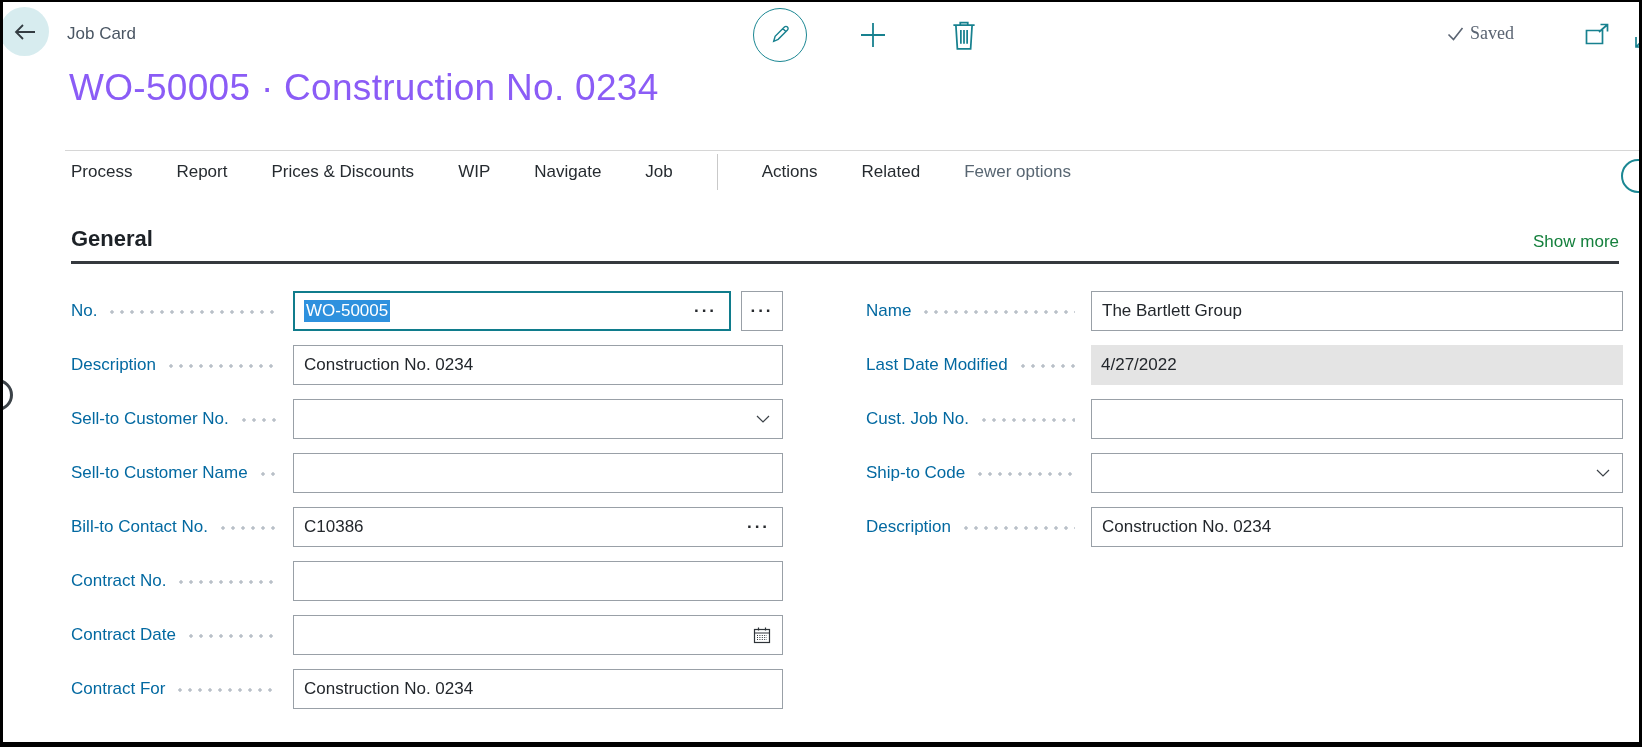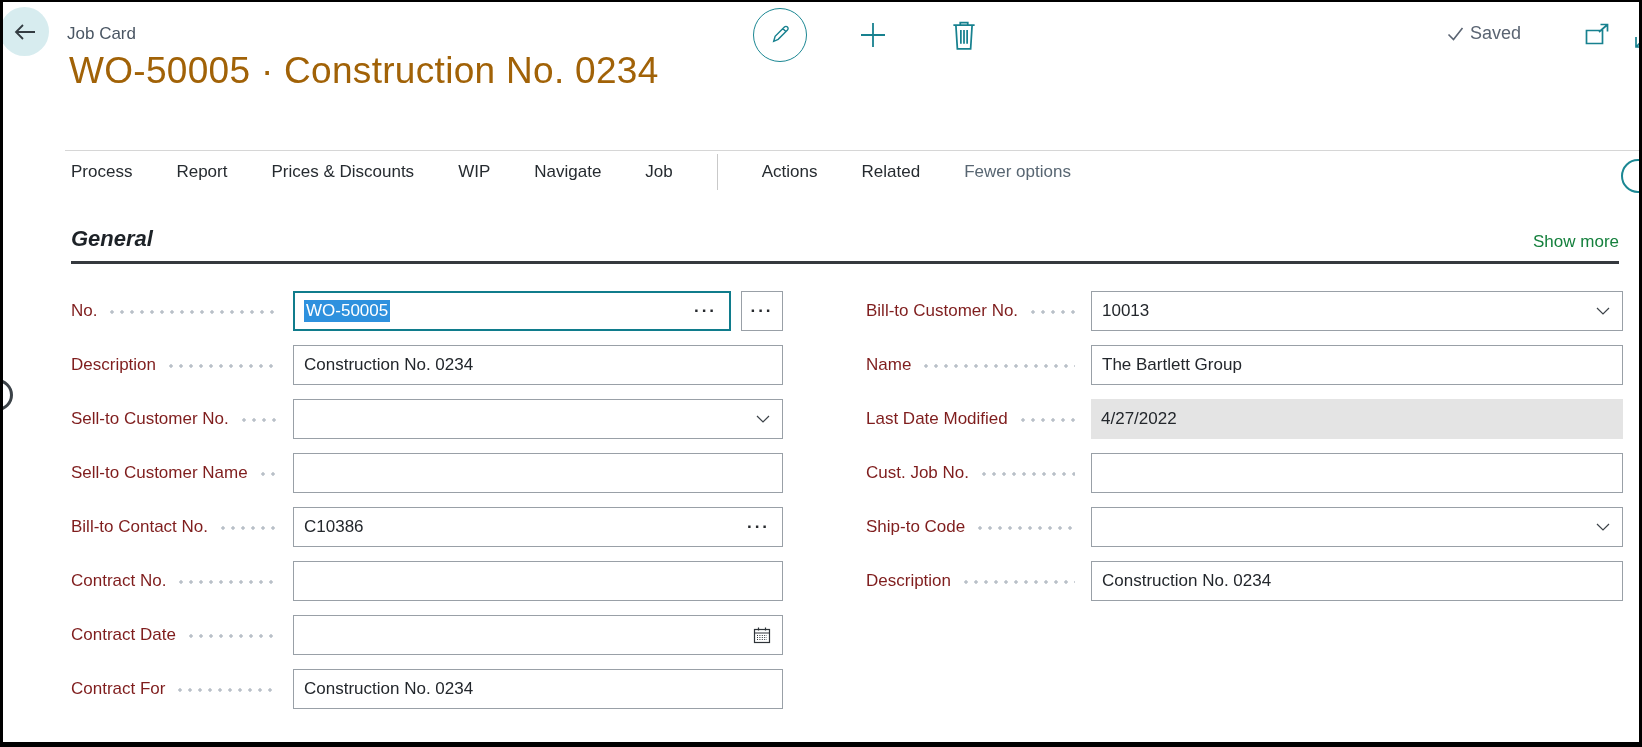--- a/index.html
+++ b/index.html
@@ -11,45 +11,45 @@
   
   .back-circle { position:absolute; left:-3px; top:5px; width:49px; height:49px; border-radius:50%;
     background:#d7ecef; display:flex; align-items:center; justify-content:center; cursor:pointer; }
   .caption { position:absolute; left:64px; top:22px; font-size:17px; color:#4a5663; }
   .tb-btn { position:absolute; background:none; border:none; padding:0; margin:0; cursor:pointer; }
   .edit-circle { left:750px; top:6px; width:54px; height:54px; border:1px solid #1b8793; border-radius:50%;
     display:flex; align-items:center; justify-content:center; background:#fff; }
   .plus-btn { left:854px; top:17px; width:32px; height:32px; }
   .trash-btn { left:946px; top:16px; width:30px; height:34px; }
   .saved { position:absolute; left:1443px; top:21px; display:flex; align-items:center; gap:5px;
-    font-size:18px; color:#5a6472; }
+    font-size:18px; color:#5a6472;font-family:Liberation Serif, serif; }
   .popout { position:absolute; left:1581px; top:21px; width:28px; height:24px; cursor:pointer; }
   .cut-arrow { position:absolute; left:1630px; top:22px; width:26px; height:26px; cursor:pointer; }
   
-  .title { position:absolute; left:66px; top:48px; margin:0; font-size:37px; font-weight:300;
-    letter-spacing:0.3px; color:#a16207; }
+  .title { position:absolute; left:66px; top:65px; margin:0; font-size:37px; font-weight:300;
+    letter-spacing:0.3px; color:#8b5cf6; }
   .divider1 { position:absolute; left:62px; right:0; top:148px; height:1px; background:#d6d6d6; }
   
   .menubar { position:absolute; left:68px; top:151px; height:38px; display:flex; align-items:center;
     column-gap:44px; font-size:17px; color:#262b30; }
   .menu-item { cursor:pointer; white-space:nowrap; }
   .menu-divider { width:1px; height:36px; background:#c9c9c9; }
   .fewer { color:#586672; }
   .help-circle { position:absolute; right:-16px; top:157px; width:30px; height:30px; border-radius:50%;
     border:2px solid #1b8793; cursor:pointer; }
   
-  .gen-title { position:absolute; left:68px; top:224px; margin:0; font-size:22px; font-weight:700; color:#1d2227;font-style:italic; }
+  .gen-title { position:absolute; left:68px; top:224px; margin:0; font-size:22px; font-weight:700; color:#1d2227; }
   .show-more { position:absolute; right:20px; top:230px; font-size:17px; color:#15803d; cursor:pointer; }
   .gen-underline { position:absolute; left:68px; right:20px; top:259px; height:3px; background:#35393e; }
   
   .col { position:absolute; top:282px; }
   .col-left  { left:68px;  width:712px; }
   .col-right { left:863px; width:757px; }
   .frow { height:54px; display:flex; align-items:center; }
-  .flabel { display:flex; align-items:center; font-size:17px; color:#7f1d1d; flex:0 0 auto; }
+  .flabel { display:flex; align-items:center; font-size:17px; color:#0369a1; flex:0 0 auto; }
   .col-left  .flabel { width:222px; }
   .col-right .flabel { width:225px; }
   .flabel .ltext { white-space:nowrap; }
   .leader { flex:1; height:4px; margin:2px 16px 0 10px;
     background-image:radial-gradient(circle, #b9c0c8 1.5px, rgba(0,0,0,0) 1.8px);
     background-size:10px 4px; background-repeat:repeat-x; background-position:0 50%; }
   .ctrl { flex:1; display:flex; align-items:center; }
   .box { height:40px; box-sizing:border-box; border:1px solid #99a0a7; background:#fff;
     display:flex; align-items:center; flex:1; }
   .box input { flex:1; min-width:0; border:none; outline:none; background:transparent; height:100%;
@@ -242,88 +242,74 @@
       <div class="ctrl">
           <div class="box">
         <input value="Construction No. 0234" style="">
       </div>
         </div>
     </div>
   </div>
 
   <div class="col col-right">
 
-    <div class="frow">
-      <div class="flabel">
-        <span class="ltext">Bill-to Customer No.</span>
-        <span class="leader"></span>
-      </div>
-      <div class="ctrl">
-          <div class="box">
-        <input value="10013" style="">
+
+    <div class="frow">
+      <div class="flabel">
+        <span class="ltext">Name</span>
+        <span class="leader"></span>
+      </div>
+      <div class="ctrl">
+          <div class="box">
+        <input value="The Bartlett Group" style="">
+      </div>
+        </div>
+    </div>
+
+
+    <div class="frow">
+      <div class="flabel">
+        <span class="ltext">Last Date Modified</span>
+        <span class="leader"></span>
+      </div>
+      <div class="ctrl">
+        <div class="readonly">4/27/2022</div>
+      </div>
+    </div>
+
+
+    <div class="frow">
+      <div class="flabel">
+        <span class="ltext">Cust. Job No.</span>
+        <span class="leader"></span>
+      </div>
+      <div class="ctrl">
+          <div class="box">
+        <input value="" style="">
+      </div>
+        </div>
+    </div>
+
+    <div class="frow">
+      <div class="flabel">
+        <span class="ltext">Ship-to Code</span>
+        <span class="leader"></span>
+      </div>
+      <div class="ctrl">
+          <div class="box">
+        <input value="" style="">
         <svg class="chev" width="14" height="8" viewBox="0 0 14 8">
           <polyline points="1,1 7,7 13,1" fill="none" stroke="#3c4248" stroke-width="1.2"></polyline>
             </svg>
       </div>
         </div>
     </div>
 
     <div class="frow">
       <div class="flabel">
-        <span class="ltext">Name</span>
-        <span class="leader"></span>
-      </div>
-      <div class="ctrl">
-          <div class="box">
-        <input value="The Bartlett Group" style="">
-      </div>
-        </div>
-    </div>
-
-
-    <div class="frow">
-      <div class="flabel">
-        <span class="ltext">Last Date Modified</span>
-        <span class="leader"></span>
-      </div>
-      <div class="ctrl">
-        <div class="readonly">4/27/2022</div>
-      </div>
-    </div>
-
-
-    <div class="frow">
-      <div class="flabel">
-        <span class="ltext">Cust. Job No.</span>
-        <span class="leader"></span>
-      </div>
-      <div class="ctrl">
-          <div class="box">
-        <input value="" style="">
-      </div>
-        </div>
-    </div>
-
-    <div class="frow">
-      <div class="flabel">
-        <span class="ltext">Ship-to Code</span>
-        <span class="leader"></span>
-      </div>
-      <div class="ctrl">
-          <div class="box">
-        <input value="" style="">
-        <svg class="chev" width="14" height="8" viewBox="0 0 14 8">
-          <polyline points="1,1 7,7 13,1" fill="none" stroke="#3c4248" stroke-width="1.2"></polyline>
-            </svg>
-      </div>
-        </div>
-    </div>
-
-    <div class="frow">
-      <div class="flabel">
         <span class="ltext">Description</span>
         <span class="leader"></span>
       </div>
       <div class="ctrl">
           <div class="box">
         <input value="Construction No. 0234" style="">
       </div>
         </div>
     </div>
   </div>

